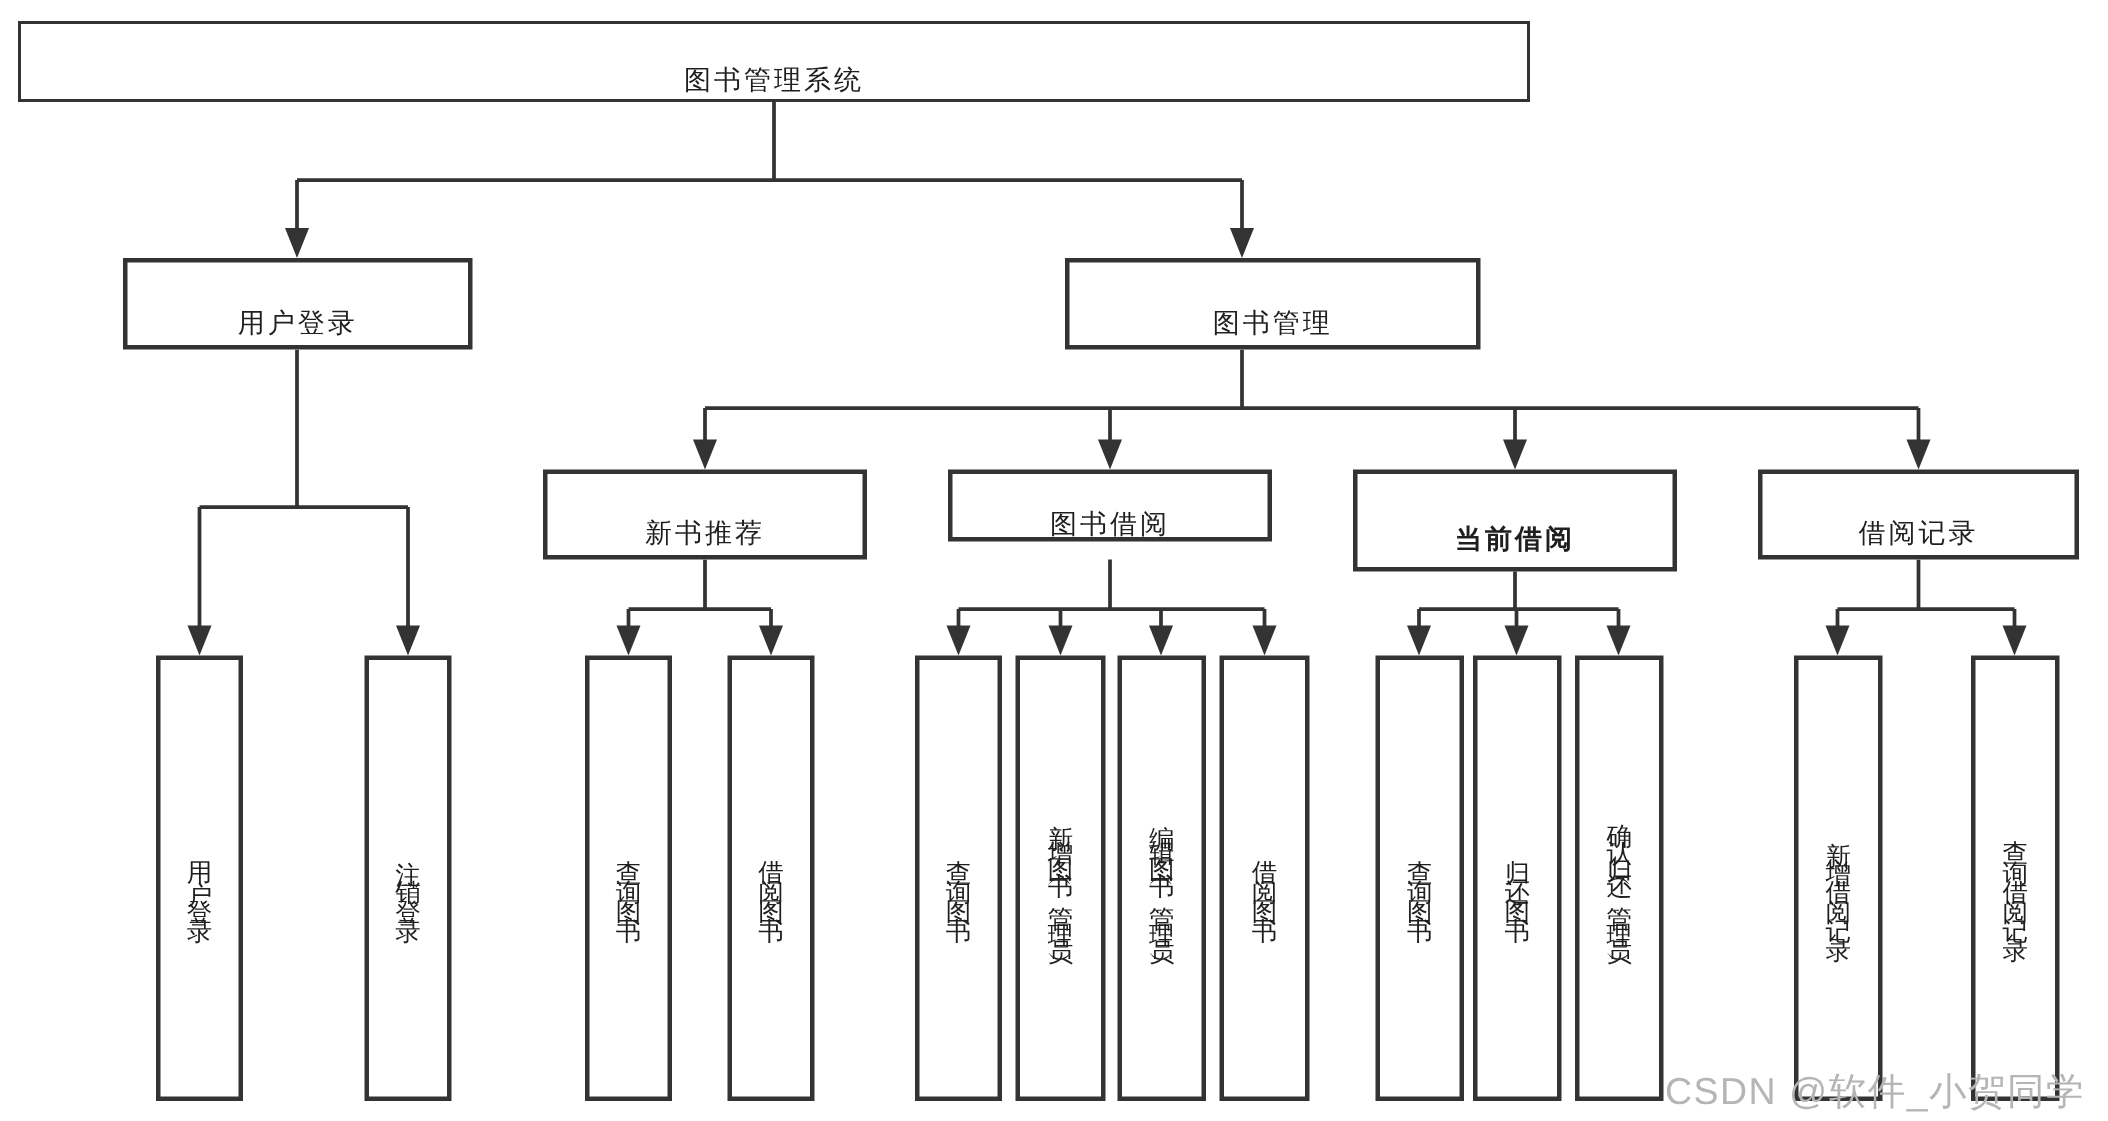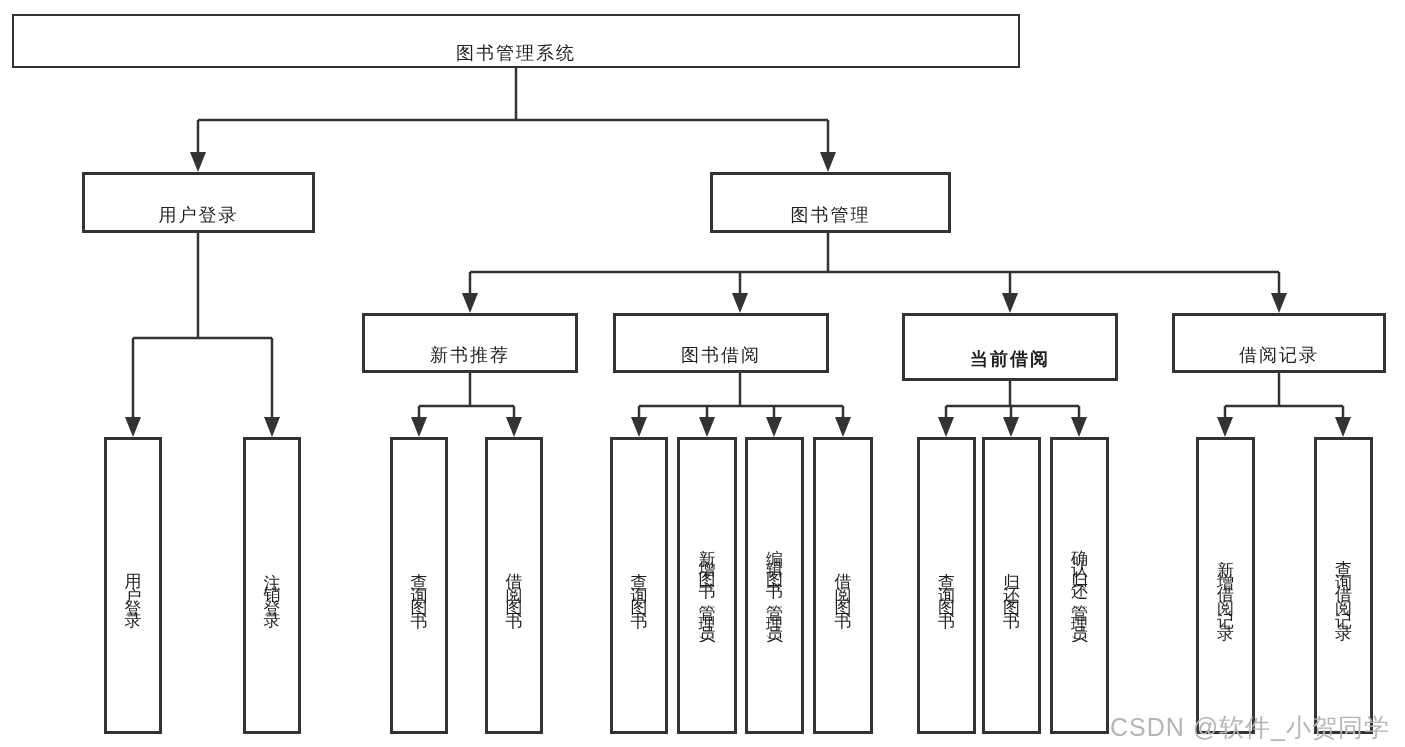--- a/index.html
+++ b/index.html
@@ -149,28 +149,28 @@
     </g>
   </svg>
 
   <div class="box h" style="left:12px; top:14px; width:1008px; height:54px;">
     <span>图书管理系统</span>
   </div>
 
   <div class="box h lvl" style="left:82px; top:172px; width:233px; height:61px;">
     <span>用户登录</span>
   </div>
-  <div class="box h lvl" style="left:710px; top:172px; width:241px; height:61px;">
+  <div class="box h lvl" style="left:710px; top:172px; width:277px; height:61px;">
     <span>图书管理</span>
   </div>
 
   <div class="box h lvl" style="left:362px; top:313px; width:216px; height:60px;align-items:center;">
     <span>新书推荐</span>
   </div>
-  <div class="box h lvl" style="left:613px; top:313px; width:216px; height:60px;justify-content:center;">
+  <div class="box h lvl" style="left:632px; top:313px; width:216px; height:48px;justify-content:center;">
     <span>图书借阅</span>
   </div>
   <div class="box h lvl" style="left:902px; top:313px; width:216px; height:68px;font-weight:bold;">
     <span>当前借阅</span>
   </div>
   <div class="box h lvl" style="left:1172px; top:313px; width:214px; height:60px;">
     <span>借阅记录</span>
   </div>
 
   <div class="box v" style="left:104px; top:437px; width:58px; height:297px;">

